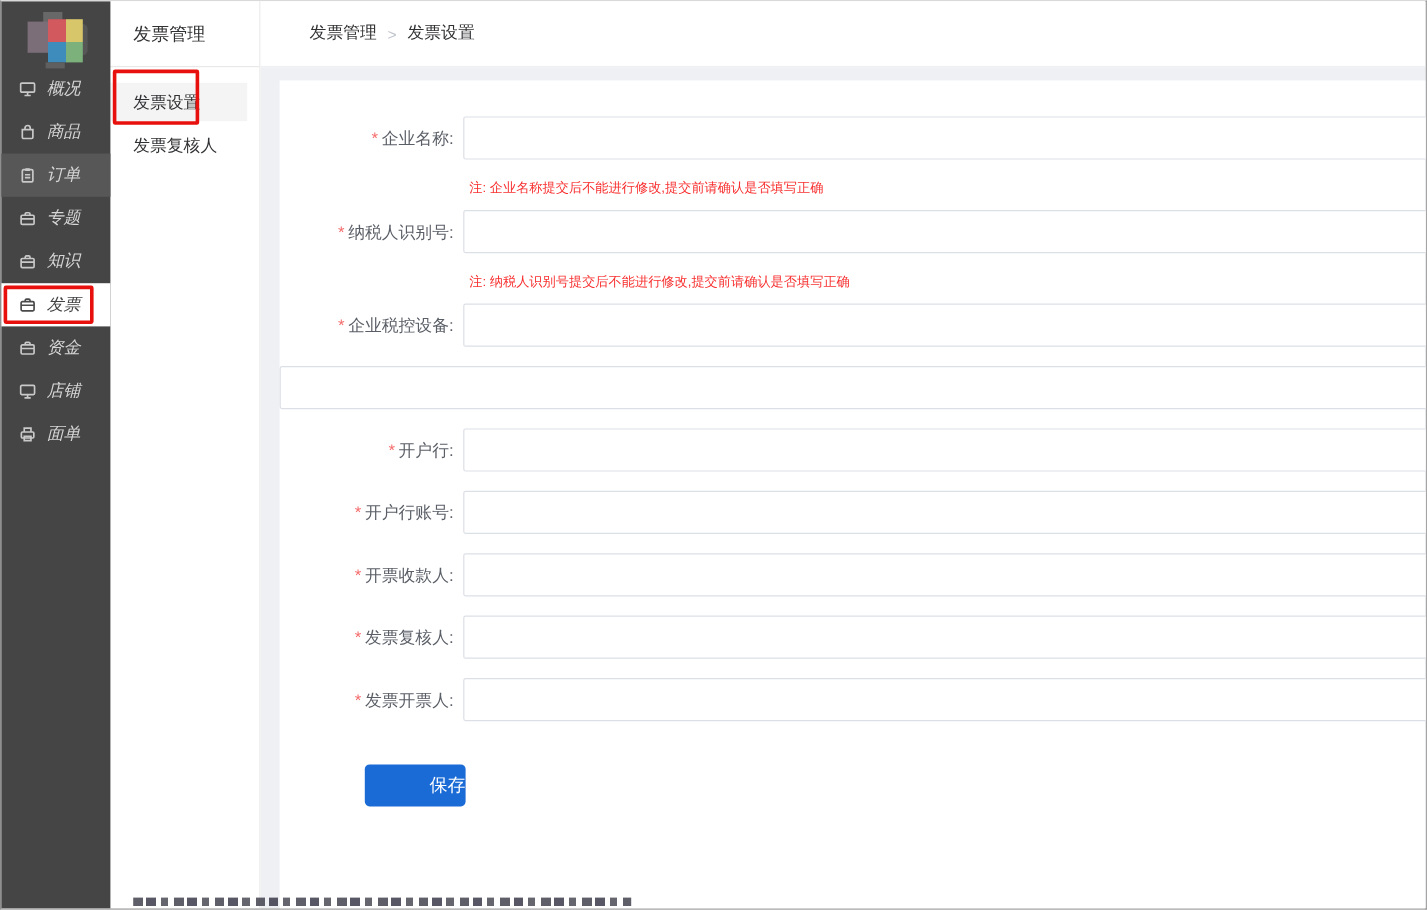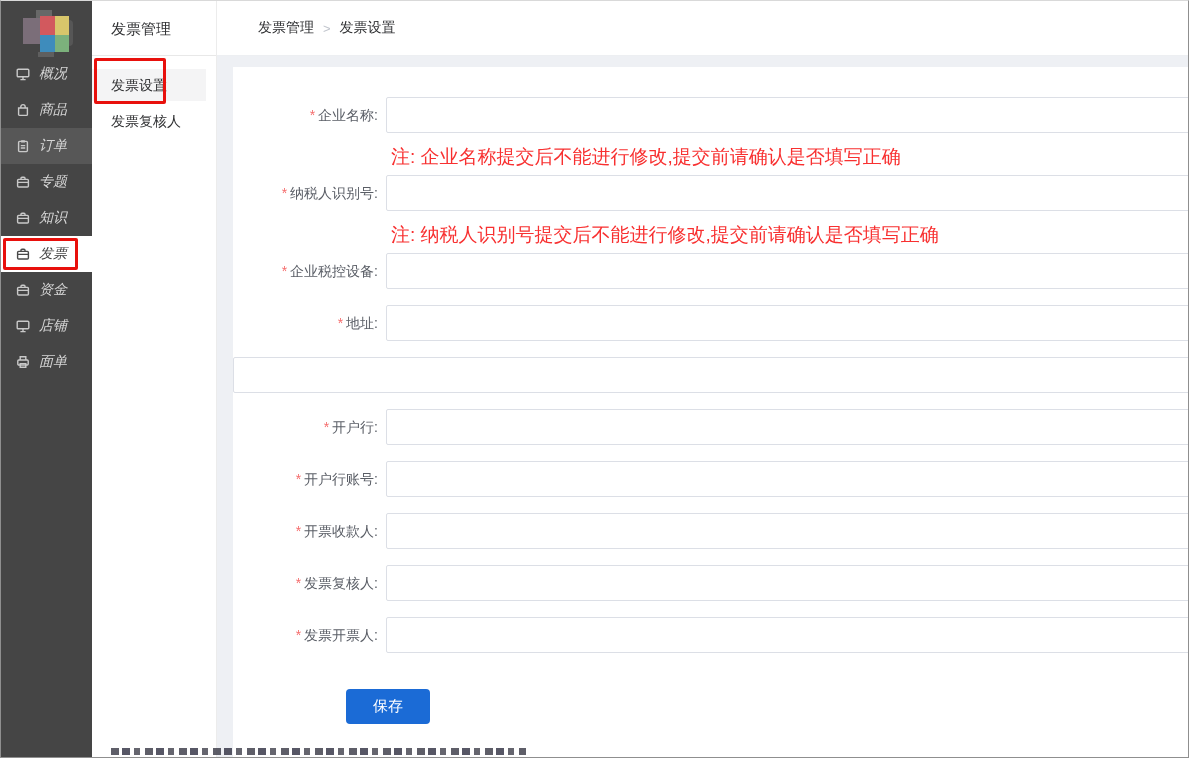--- a/index.html
+++ b/index.html
@@ -40,23 +40,23 @@
   .bc-item { font-size:14px; color:#303133; cursor:pointer; }
   .bc-sep { color:#c0c4cc; font-size:13px; margin:0 9px; }
   .content { position:absolute; left:0; top:55px; right:0; bottom:0; background:#eef0f4; padding:11px 0 0 16px; }
   .card { background:#fff; width:100%; height:100%; padding-top:30px; }
 
   
   .form-row { display:flex; align-items:flex-start; margin-bottom:16px; }
   .form-label { width:145px; margin-right:8px; text-align:right; font-size:14px; color:#5a5e66; line-height:36px; white-space:nowrap; }
   .req-star { color:#f56c6c; margin-right:3px; }
   .form-input { flex:1; height:36px; border:1px solid #dcdfe6; border-radius:2px; background:#fff; outline:none; padding:0 10px; font-size:14px; color:#303133; margin-right:-2px; }
-  .form-note { margin:4px 0 8px 158px; font-size:19px; color:#f83030; line-height:20px; }
+  .form-note { margin:4px 0 8px 158px; font-size:11px; color:#f83030; line-height:20px; }
   .row-with-note { margin-bottom:14px; }
-  .save-btn { margin-left:113px; margin-top:20px; width:84px; height:35px; background:#1b6bd6; color:#fff; font-size:15px; border:none; border-radius:4px; cursor:pointer; font-family:inherit; }
+  .save-btn { margin-left:71px; margin-top:20px; width:84px; height:35px; background:#1b6bd6; color:#fff; font-size:15px; border:none; border-radius:4px; cursor:pointer; font-family:inherit;text-align:right; }
 
   
   .annotation { position:absolute; border:3px solid #e8100c; border-radius:2px; background:transparent; pointer-events:none; z-index:9; }
   .anno-sidebar { left:2px; top:237px; width:75px; height:32px; }
   .anno-submenu { left:93px; top:57px; width:72px; height:46px; }
 
   
   .clipped-row { position:absolute; left:110px; bottom:2px; width:415px; height:7px; z-index:8; opacity:.85;
     background:repeating-linear-gradient(90deg,#42424e 0 8px,transparent 8px 11px,#39394a 11px 19px,transparent 19px 23px,#4a4a55 23px 29px,transparent 29px 34px); }
 </style>
@@ -187,24 +187,20 @@
             <div class="form-row row-with-note">
               <label class="form-label"><span class="req-star">*</span>纳税人识别号:</label>
               <input class="form-input" type="text" style="">
             </div>
             <div class="form-note">注: 纳税人识别号提交后不能进行修改,提交前请确认是否填写正确</div>
             <div class="form-row">
               <label class="form-label"><span class="req-star">*</span>企业税控设备:</label>
               <input class="form-input" type="text" style="">
             </div>
             <div class="form-row">
-              <label class="form-label"><span class="req-star">*</span>地址:</label>
-              <input class="form-input" type="text" style="">
-            </div>
-            <div class="form-row">
               <input class="form-input" type="text" style="">
             </div>
             <div class="form-row">
               <label class="form-label"><span class="req-star">*</span>开户行:</label>
               <input class="form-input" type="text" style="">
             </div>
             <div class="form-row">
               <label class="form-label"><span class="req-star">*</span>开户行账号:</label>
               <input class="form-input" type="text" style="">
             </div>

